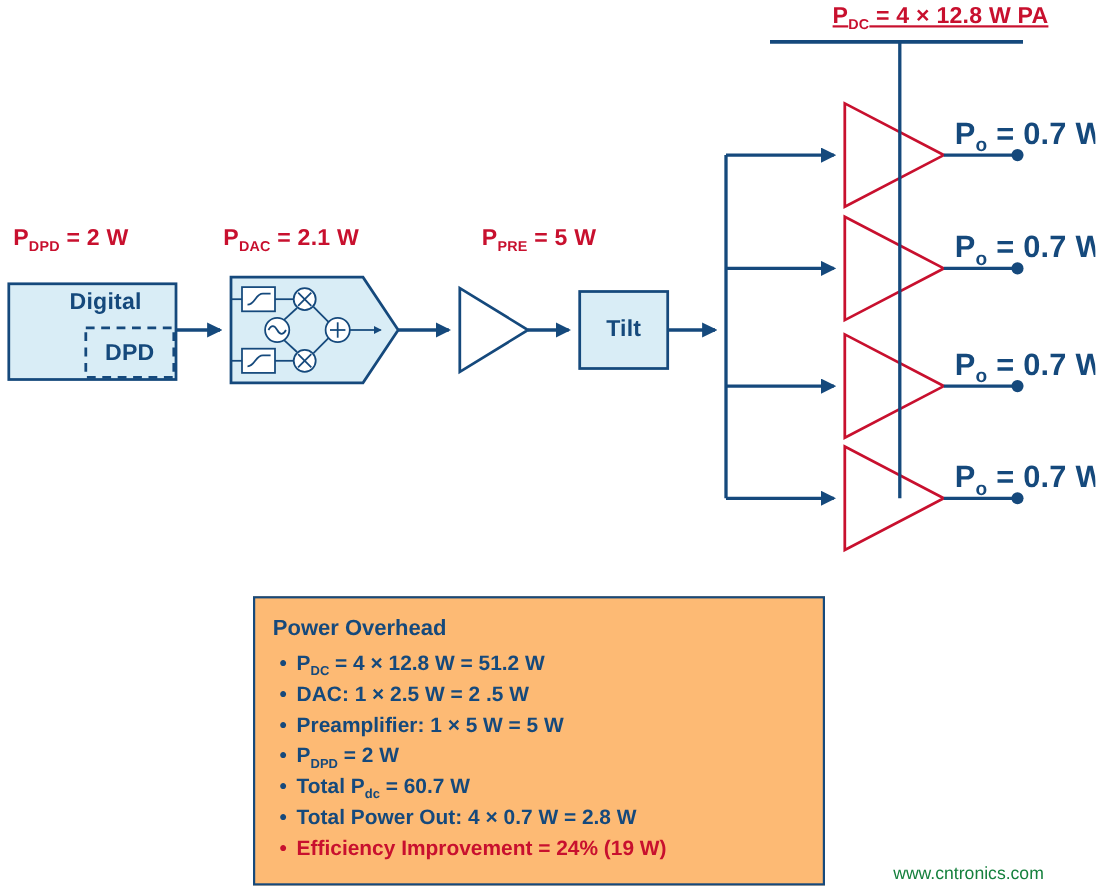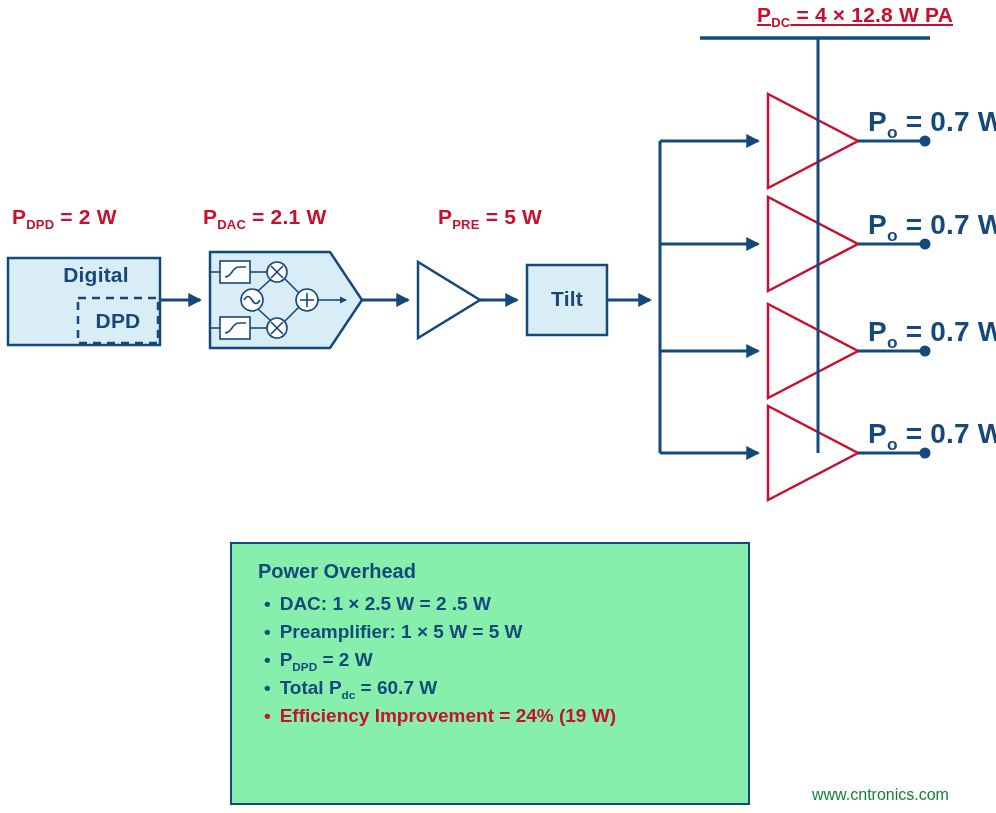--- a/index.html
+++ b/index.html
@@ -12,22 +12,22 @@
     position:absolute;font-weight:bold;color:#15497c;font-size:21px;
     white-space:nowrap;letter-spacing:0.2px;
   }
   .lbl sub{font-size:0.62em;line-height:0;}
   .red{color:#c8102e;}
   .center{text-align:center;}
   .blk-lbl{font-size:21px;}
   .po-lbl{font-size:28px;}
   .panel{
     position:absolute;left:230px;top:542px;width:520px;height:263px;
-    background:#86efac;border:2.5px solid #15497c;box-sizing:border-box;
-    padding:16px 10px 0 26px;
+    background:#fdba74;border:2.5px solid #15497c;box-sizing:border-box;
+    padding:16px 10px 0 16px;
   }
   .panel-title{font-weight:bold;color:#15497c;font-size:20px;}
   .panel ul{list-style:none;margin:7px 0 0 0;padding:0 0 0 6px;}
   .panel li{
     font-weight:bold;color:#15497c;font-size:19px;line-height:28px;white-space:nowrap;
   }
   .panel li::before{content:"\2022";margin-right:9px;}
   .panel li sub{font-size:0.62em;line-height:0;}
   .panel li.hl-red{color:#c8102e;}
   .watermark{
@@ -126,23 +126,25 @@
   <div class="lbl blk-lbl center" style="left:527px;top:287px;width:80px;">Tilt</div>
 
   <div class="lbl po-lbl" style="left:868px;top:106px;"><span>P</span><sub>o</sub><span> = 0.7 W</span></div>
   <div class="lbl po-lbl" style="left:868px;top:209px;"><span>P</span><sub>o</sub><span> = 0.7 W</span></div>
   <div class="lbl po-lbl" style="left:868px;top:316px;"><span>P</span><sub>o</sub><span> = 0.7 W</span></div>
   <div class="lbl po-lbl" style="left:868px;top:418px;"><span>P</span><sub>o</sub><span> = 0.7 W</span></div>
 
   <div class="panel">
     <div class="panel-title">Power Overhead</div>
     <ul>
+      <li><span>P</span><sub>DC</sub><span> = 4 × 12.8 W = 51.2 W</span></li>
       <li><span>DAC: 1 × 2.5 W = 2 .5 W</span></li>
       <li><span>Preamplifier: 1 × 5 W = 5 W</span></li>
       <li><span>P</span><sub>DPD</sub><span> = 2 W</span></li>
       <li><span>Total P</span><sub>dc</sub><span> = 60.7 W</span></li>
+      <li><span>Total Power Out: 4 × 0.7 W = 2.8 W</span></li>
       <li class="hl-red"><span>Efficiency Improvement = 24% (19 W)</span></li>
     </ul>
   </div>
 
   <div class="watermark">www.cntronics.com</div>
 
 </div>
 
 </body></html>

